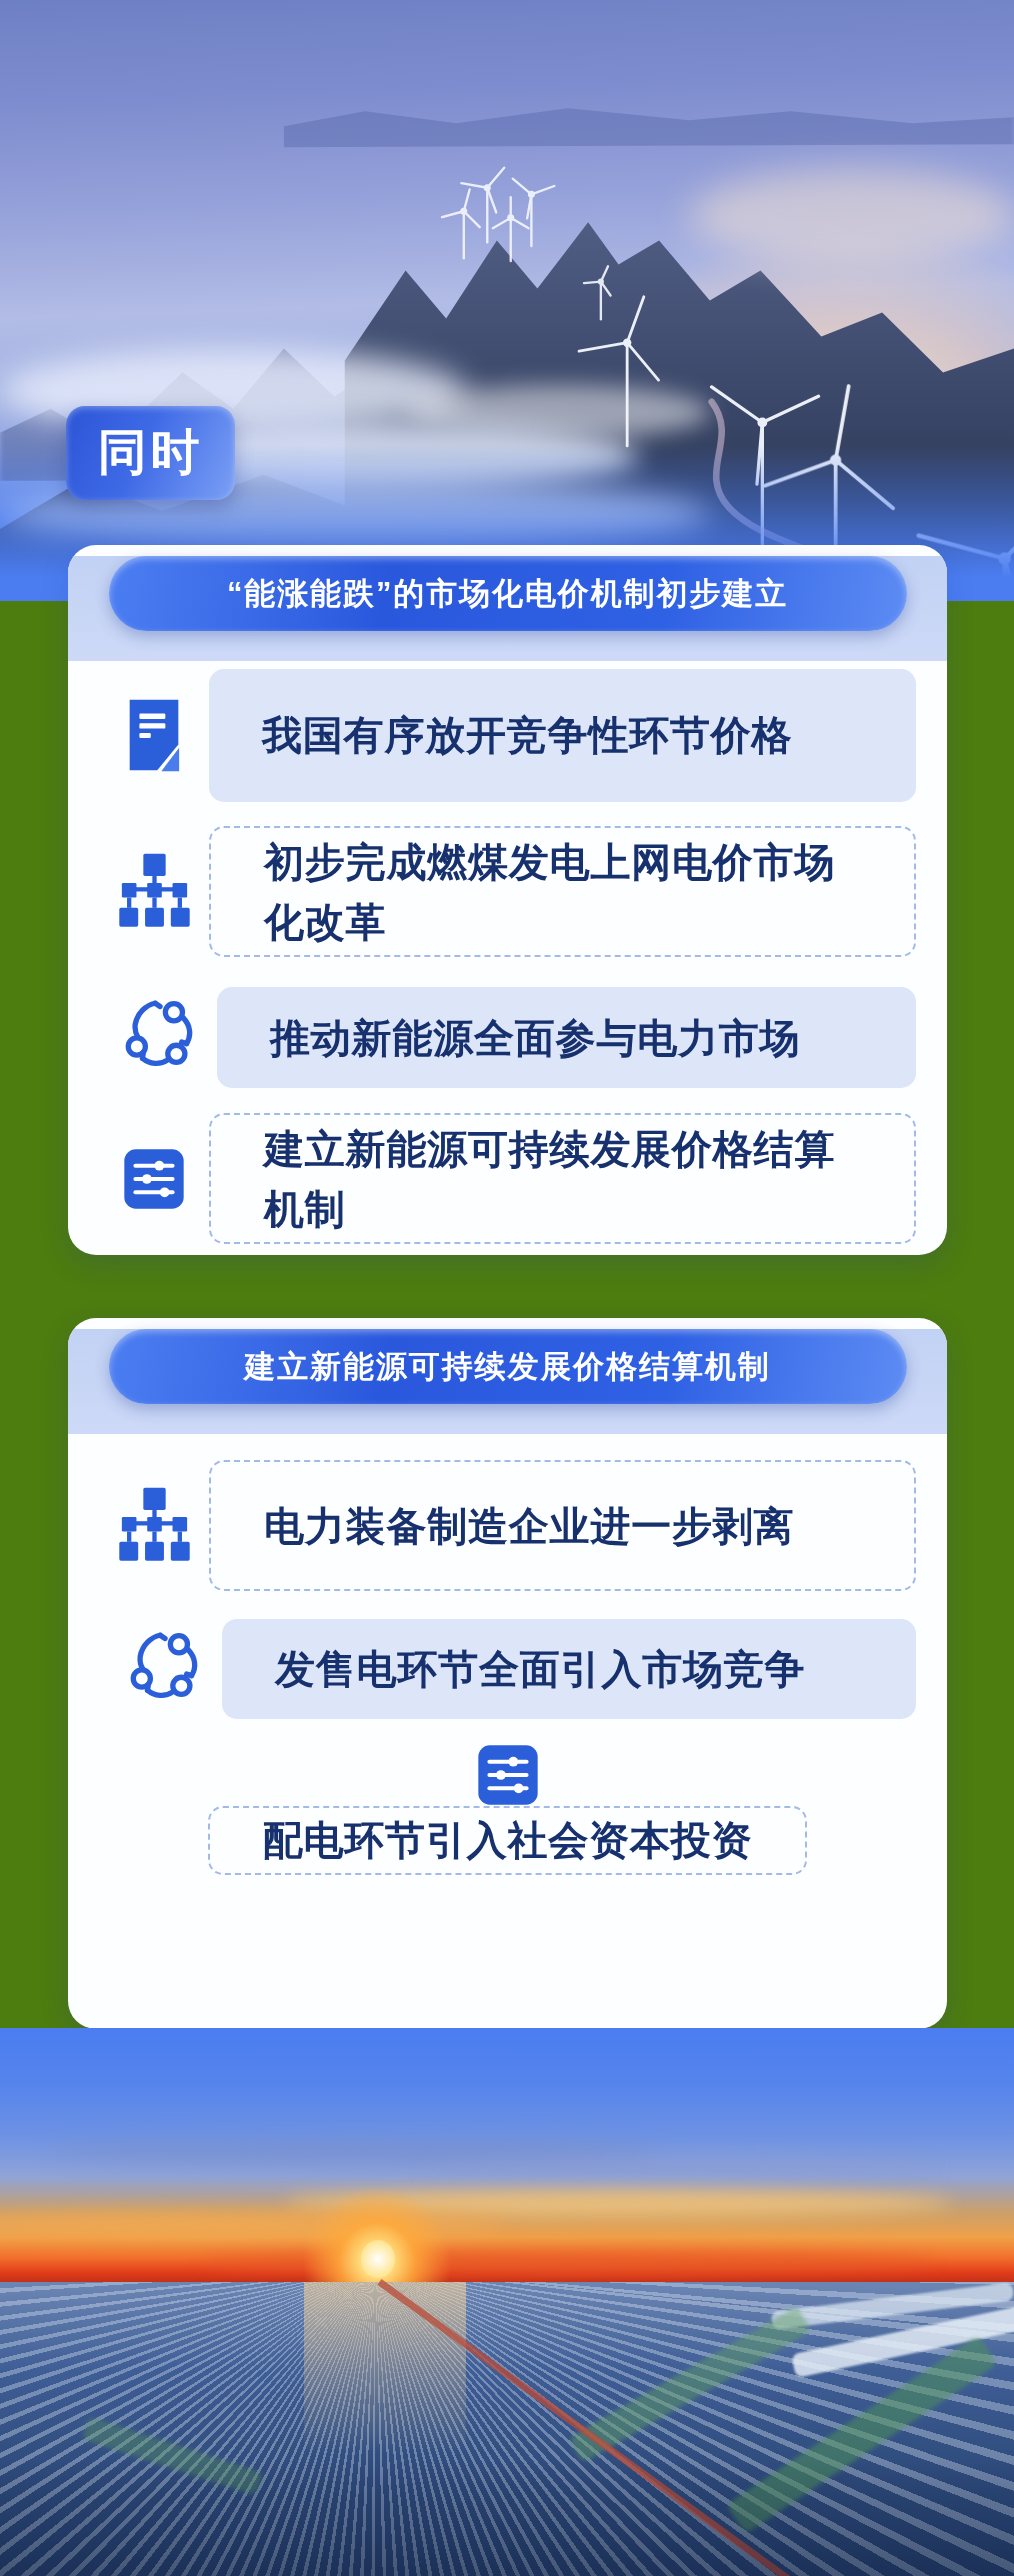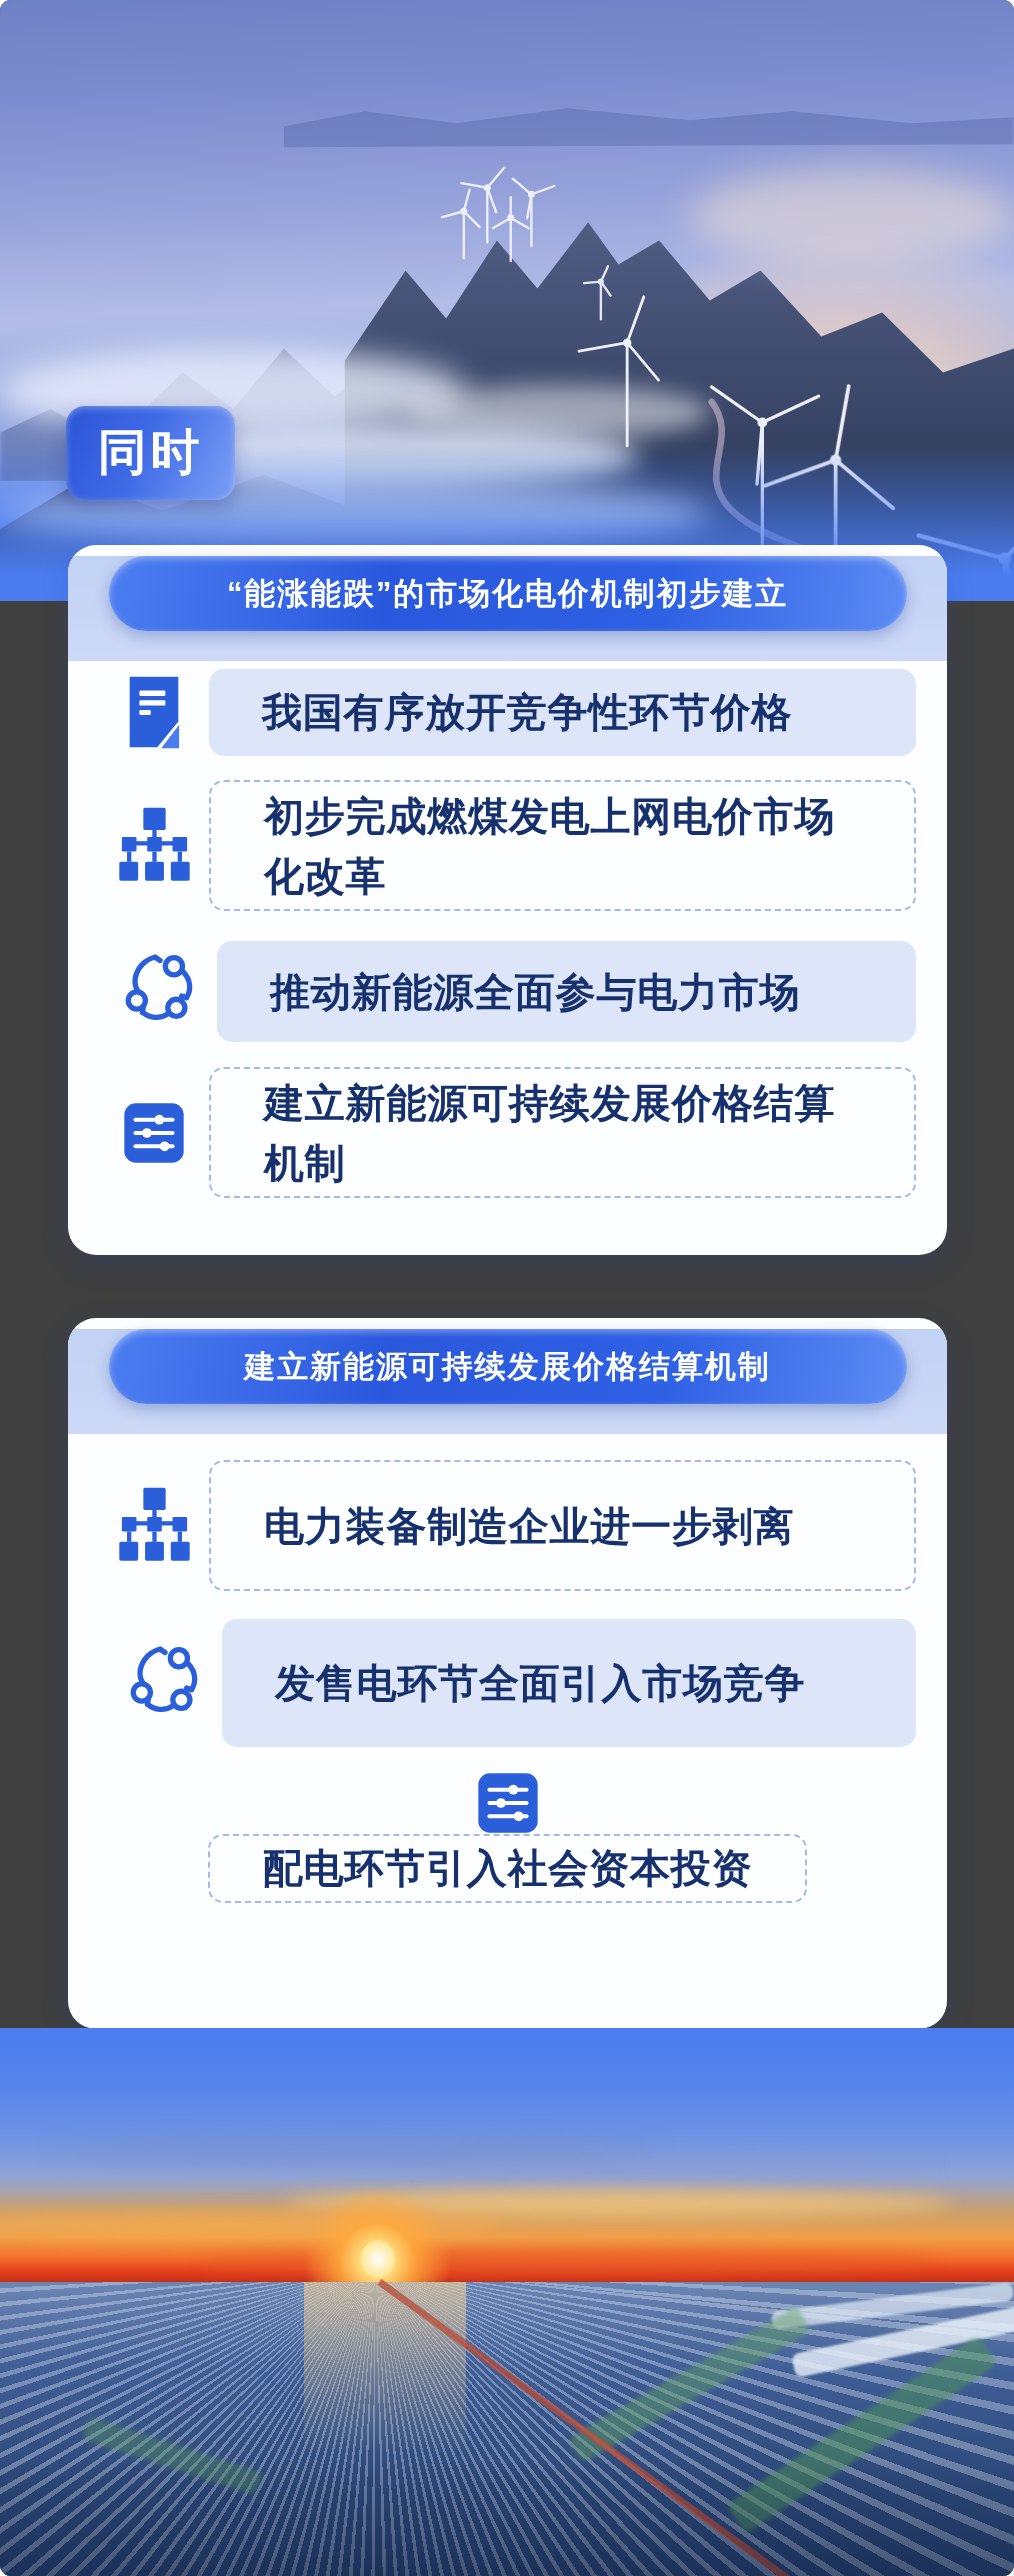--- a/index.html
+++ b/index.html
@@ -1,17 +1,17 @@
 <!DOCTYPE html>
 <html style="font-size:15px"><head>
 <meta charset="utf-8">
 <style>
   html,body{margin:0;padding:0;}
   body{font-family:"Liberation Sans","DejaVu Sans",sans-serif;}
-  .page{position:relative;width:1014px;height:2576px;background:#404040;overflow:hidden;border-radius:11px;}
+  .page{position:relative;width:1014px;height:2576px;background:#4d7c0f;overflow:hidden;}
 
   
   .hero-top{position:absolute;left:0;top:0;width:1014px;height:601px;overflow:hidden;}
   .hero-sky{position:absolute;inset:0;
     background:linear-gradient(178deg,#6e80c4 0%,#7d8cce 16%,#96a2da 34%,#b2bce6 50%,#a2b1e2 64%,#6f94ea 82%,#4b7df1 100%);}
   .hero-glow{position:absolute;right:-131px;top:235px;width:601px;height:432px;border-radius:50%;
     background:radial-gradient(ellipse at center,rgba(253,231,204,.95) 0%,rgba(250,212,182,.55) 42%,rgba(250,212,182,0) 72%);}
   .ridge{position:absolute;inset:0;}
   .ridge-distant{background:#5c6cae;opacity:.5;filter:blur(1.9px);
     clip-path:polygon(28% 21%,36% 18.5%,45% 20.5%,56% 18%,68% 20%,78% 18.5%,90% 20.5%,100% 19.5%,100% 24%,28% 24.5%);}
@@ -51,27 +51,27 @@
     box-shadow:inset 0 2.8px 7.5px rgba(255,255,255,.4),0 5.6px 15px rgba(30,60,150,.3);
     display:flex;align-items:center;justify-content:center;
     color:#ffffff;font-size:31px;font-weight:bold;letter-spacing:1.9px;white-space:nowrap;}
   .row{display:flex;align-items:center;padding:0 31px;box-sizing:border-box;}
   .icon-cell{flex:none;width:110px;display:flex;align-items:center;justify-content:center;}
   .item-box{flex:1;height:100%;border-radius:15px;display:flex;align-items:center;
     padding:0 53px;box-sizing:border-box;
     color:#17306e;font-size:40px;font-weight:bold;line-height:1.5;letter-spacing:.02em;}
   .item-box.filled{background:#dce6f8;}
   .item-box.dashed{border:2.8px dashed #a3b9e6;background:transparent;}
-  .c1r1{margin-top:7.5px;height:87px;}
+  .c1r1{margin-top:7.5px;height:133px;}
   .c1r2{margin-top:24.4px;height:131px;}
   .c1r3{margin-top:30px;height:101px;margin-left:8px;}
   .c1r4{margin-top:25px;height:131px;}
   .c2r1{margin-top:20.7px;height:108px;}
   .c2r2{margin-top:26px;height:131px;align-items:center;}
-  .c2r3{margin-top:28px;height:128px;padding-left:44px;}
+  .c2r3{margin-top:28px;height:100px;padding-left:44px;}
   .c2r4{margin-top:24.4px;height:131px;flex-direction:column;}
 
   
   .hero-bottom{position:absolute;left:0;top:2028px;width:1014px;height:548px;overflow:hidden;}
   .sunset-sky{position:absolute;left:0;top:0;width:100%;height:255px;
     background:linear-gradient(180deg,#4b7df1 0%,#5584ec 22%,#6d92e4 42%,#8fa3d8 58%,#caa06c 72%,#f0a048 82%,#f2702c 90%,#e13c1a 96%,#c03018 100%);}
   .cloud{position:absolute;border-radius:50%;}
   .cl1{left:5%;top:111px;width:60%;height:24.4px;background:rgba(120,140,200,.55);filter:blur(9.4px);}
   .cl2{left:42%;top:130px;width:50%;height:22.5px;background:rgba(140,155,210,.5);filter:blur(9.4px);}
   .cl3{left:28%;top:162px;width:66%;height:26px;background:rgba(250,200,120,.75);filter:blur(8.5px);}

